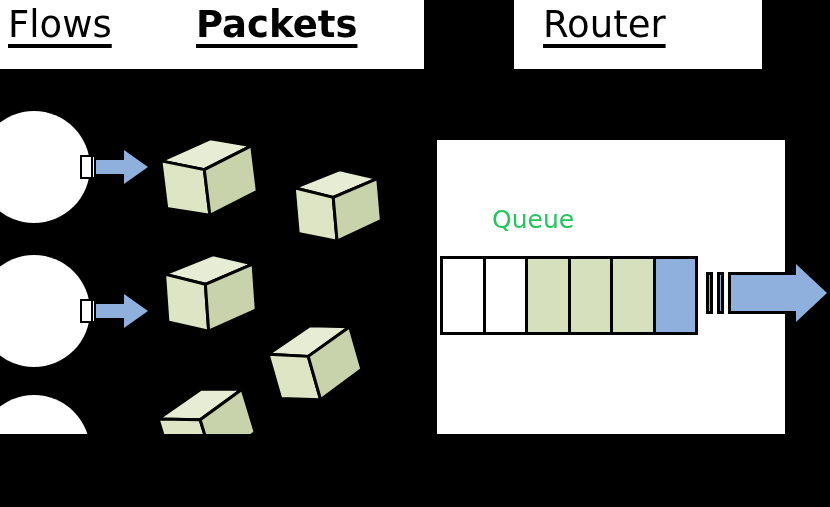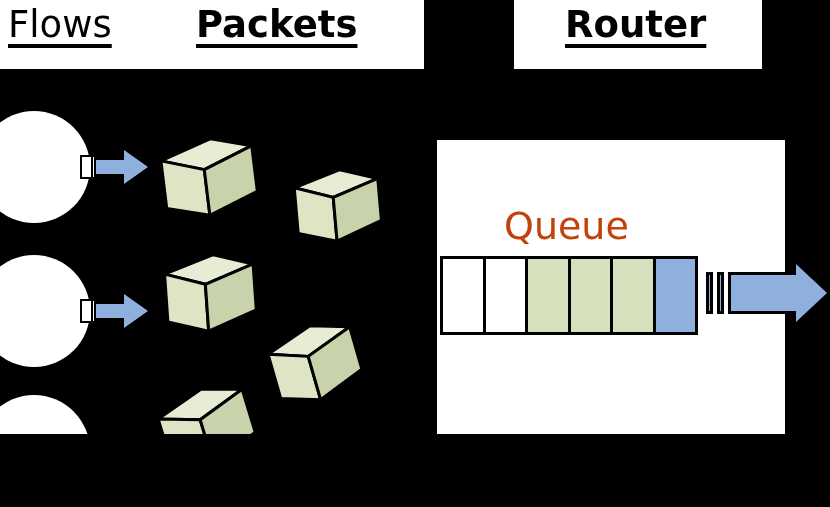--- a/index.html
+++ b/index.html
@@ -30,21 +30,21 @@
     color: #000000;
     font-size: 37px;
     line-height: 1;
     white-space: nowrap;
     text-decoration: underline;
     text-underline-offset: 7px;
     text-decoration-thickness: 4px;
   }
   #label-flows   { left: 8px;   top: 6px; }
   #label-packets { left: 196px; top: 6px; font-weight: bold; }
-  #label-router  { left: 565px; top: 6px; font-weight: bold; }
+  #label-router  { left: 543px; top: 6px; }
 
   
   .flow {
     position: absolute;
     width: 112px;
     height: 112px;
     border-radius: 50%;
     background: #ffffff;
   }
   #flow-0 { left: -22px; top: 111px; }
@@ -94,24 +94,24 @@
     position: absolute;
     left: 437px;
     top: 140px;
     width: 348px;
     height: 315px;
     background: #ffffff;
   }
 
   #queue-label {
     position: absolute;
-    left: 504px;
+    left: 492px;
     top: 207px;
-    color: #c2410c;
-    font-size: 38px;
+    color: #22c55e;
+    font-size: 25px;
     line-height: 1;
     white-space: nowrap;
   }
 
   
   #queue {
     position: absolute;
     left: 440px;
     top: 256px;
     width: 258px;

